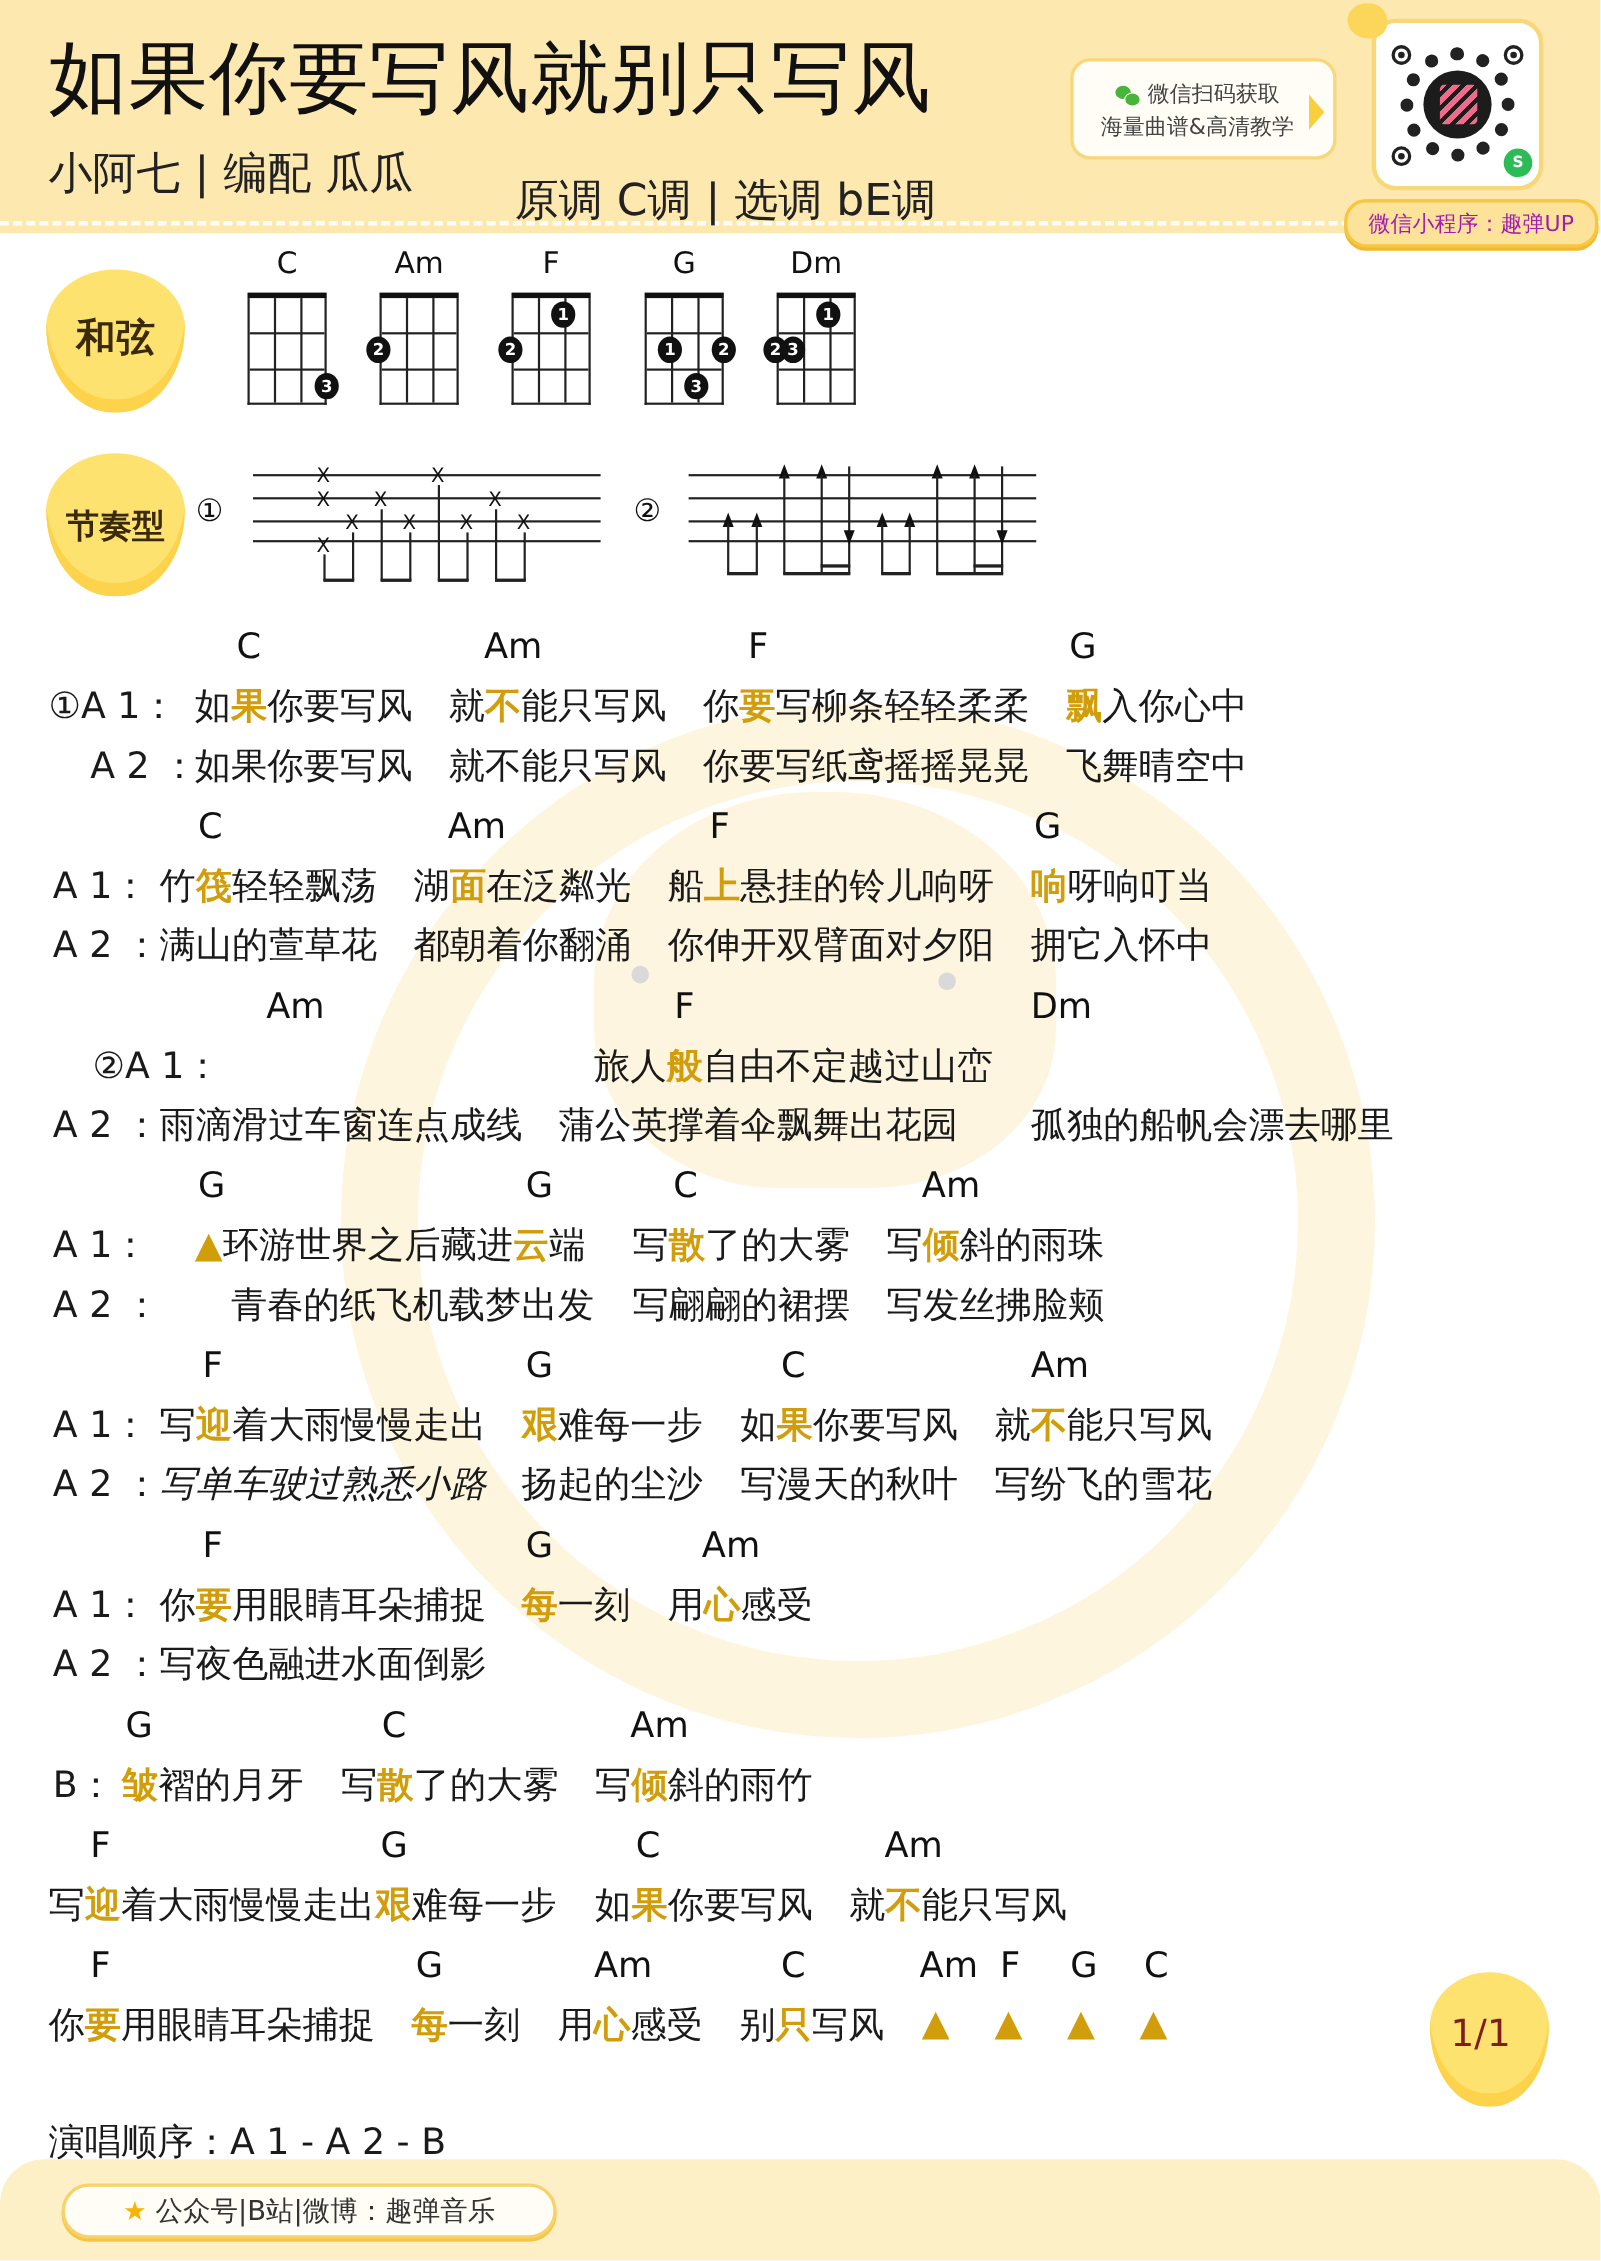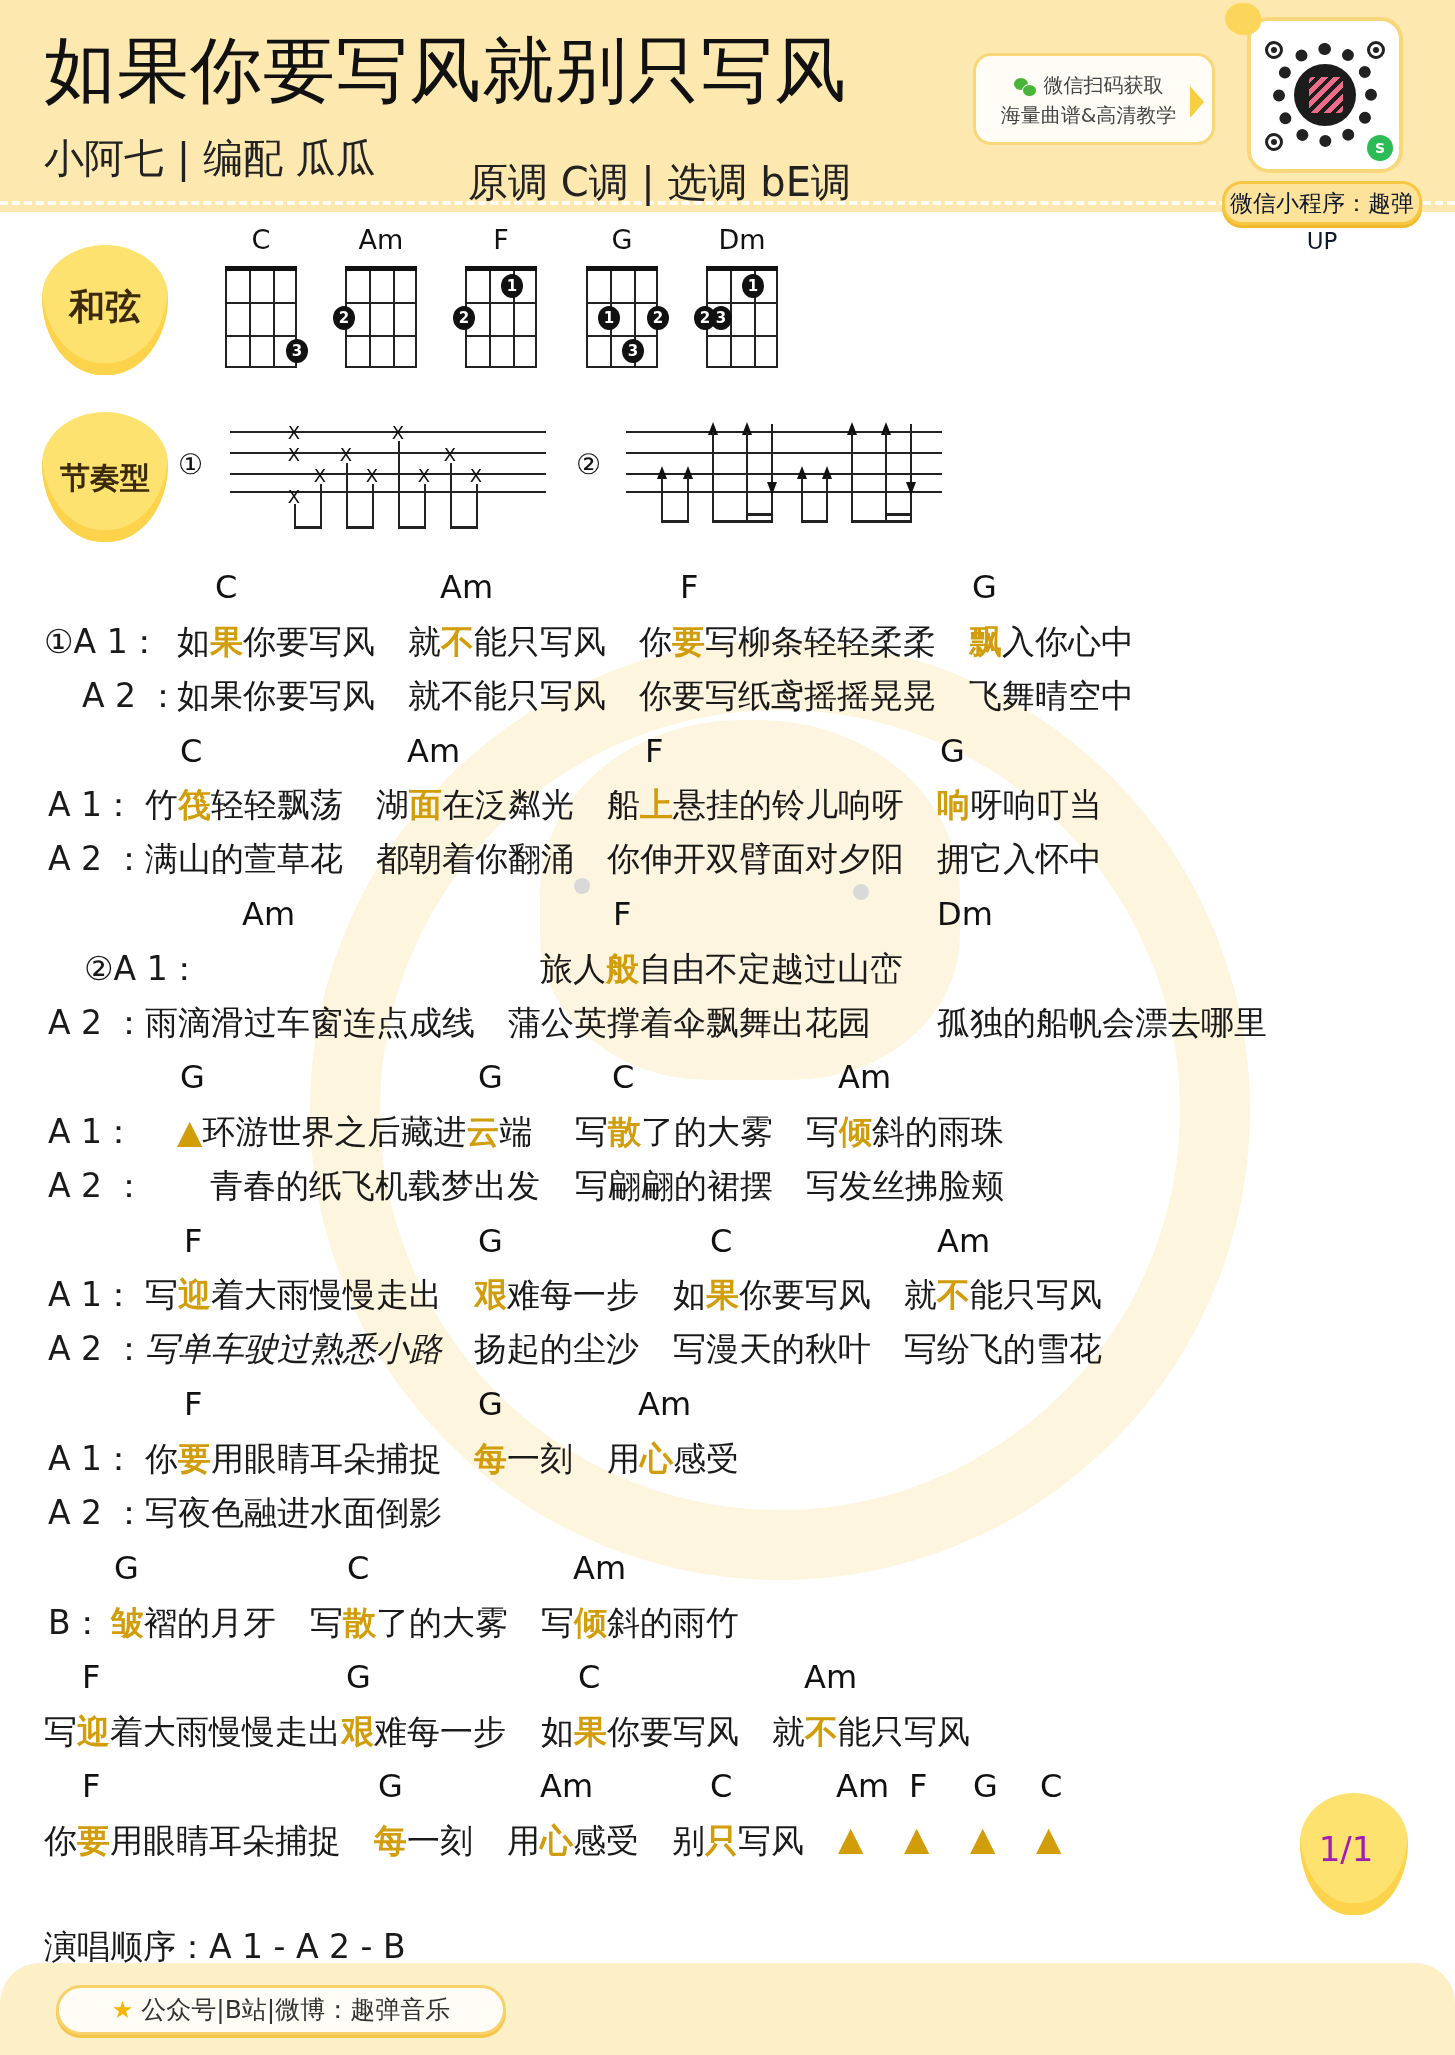--- a/index.html
+++ b/index.html
@@ -19,21 +19,21 @@
   .arrow-right { position: absolute; right: 8px; top: 30px; width: 0; height: 0; border-top: 16px solid transparent; border-bottom: 16px solid transparent; border-left: 14px solid #f8cf3e; }
 
   .qr-card { position: absolute; left: 1247px; top: 17px; width: 156px; height: 156px; background: #ffffff; border: 4px solid #f8d77a; border-radius: 22px; overflow: hidden; }
   .qr-blob { position: absolute; left: 1225px; top: 3px; width: 36px; height: 32px; background: #fcd65a; border-radius: 50% 50% 45% 55%; }
   .qr-ring { position: absolute; left: 22px; top: 22px; width: 104px; height: 104px; border-radius: 50%; border: 12px dotted #222; }
   .qr-center { position: absolute; left: 43px; top: 43px; width: 62px; height: 62px; border-radius: 50%; background: #1c1c1c; }
   .qr-logo { position: absolute; left: 58px; top: 56px; width: 34px; height: 36px; background: repeating-linear-gradient(-45deg, #f06a8a 0 5px, transparent 5px 9px); border-radius: 4px; }
   .qr-finder { position: absolute; width: 18px; height: 18px; border: 3px solid #222; border-radius: 50%; }
   .qr-finder::after { content: ""; position: absolute; left: 3px; top: 3px; width: 6px; height: 6px; border-radius: 50%; background: #222; }
   .qr-mini { position: absolute; left: 116px; top: 114px; width: 26px; height: 26px; border-radius: 50%; background: #2dbb55; color: #fff; font-size: 14px; text-align: center; line-height: 26px; font-weight: bold; }
-  .miniprog-badge { position: absolute; left: 1222px; top: 181px; width: 200px; height: 44px; background: #fde29a; border: 3px solid #f5c743; border-radius: 20px; font-size: 23px; color: #0f172a; text-align: center; line-height: 38px; box-shadow: 0 3px 0 #f2b92a; }
+  .miniprog-badge { position: absolute; left: 1222px; top: 181px; width: 231px; height: 44px; background: #fde29a; border: 3px solid #f5c743; border-radius: 20px; font-size: 20px; color: #a21caf; text-align: center; line-height: 38px; box-shadow: 0 3px 0 #f2b92a; }
 
   .watermark { position: absolute; left: 310px; top: 640px; width: 940px; height: 940px; border-radius: 50%; border: 70px solid #fdf2d4; opacity: 0.75; }
   .watermark-inner { position: absolute; left: 540px; top: 720px; width: 420px; height: 360px; background: #fdf3d8; border-radius: 48% 48% 40% 40%; opacity: 0.8; }
   .wm-dot { position: absolute; width: 16px; height: 16px; border-radius: 50%; background: #d9d9d9; }
 
   .section-badge { position: absolute; width: 126px; height: 130px; background: #fde270; border-radius: 50% 50% 48% 48% / 40% 40% 60% 60%; box-shadow: inset 0 -12px 0 #fcd34a; }
   .section-badge-label { position: absolute; left: 0; width: 126px; text-align: center; color: #3a2a0a; font-weight: bold; }
 
   .chord-diagram { position: absolute; width: 72px; }
   .chord-name { position: absolute; top: -42px; left: 0; width: 72px; text-align: center; font-size: 27px; color: #111; }
@@ -58,21 +58,21 @@
   .arrow-down { position: absolute; width: 0; height: 0; border-left: 5px solid transparent; border-right: 5px solid transparent; border-top: 13px solid #111; }
 
   .chord-row { position: absolute; left: 0; width: 1455px; height: 40px; font-size: 32px; color: #111; }
   .chord-row span { position: absolute; top: 0; white-space: nowrap; }
   .lyric-row { position: absolute; left: 0; width: 1455px; height: 44px; font-size: 33px; color: #1a1a1a; }
   .lyric-row .seg { position: absolute; top: 0; white-space: nowrap; }
   .hl { color: #d19d0a; font-weight: bold; }
   .tri { color: #d19d0a; }
 
   .page-badge { position: absolute; left: 1300px; top: 1793px; width: 108px; height: 122px; background: #fde270; border-radius: 50% 50% 48% 48% / 40% 40% 60% 60%; box-shadow: inset 0 -12px 0 #fcd34a; }
-  .page-badge-text { position: absolute; left: 0; top: 36px; width: 92px; text-align: center; font-size: 34px; color: #a21caf; }
+  .page-badge-text { position: absolute; left: 0; top: 36px; width: 92px; text-align: center; font-size: 34px; color: #7f1d1d; }
 
   .order { position: absolute; left: 44px; top: 1925px; font-size: 33px; color: #1a1a1a; }
 
   .footer { position: absolute; left: 0; top: 1963px; width: 1455px; height: 92px; background: #fdefc6; border-radius: 40px 40px 0 0; }
   .footer-pill { position: absolute; top: 22px; height: 50px; background: #fffdf6; border: 3px solid #f7d16a; border-radius: 26px; font-size: 25px; color: #333; line-height: 44px; text-align: center; white-space: nowrap; box-shadow: 0 3px 0 #f6c545; }
   .star-icon { color: #f7b500; font-size: 24px; margin-right: 8px; }
   .taobao-icon { color: #ff5a00; font-weight: bold; font-size: 22px; margin-right: 8px; }
 </style>
 </head>
 <body>

